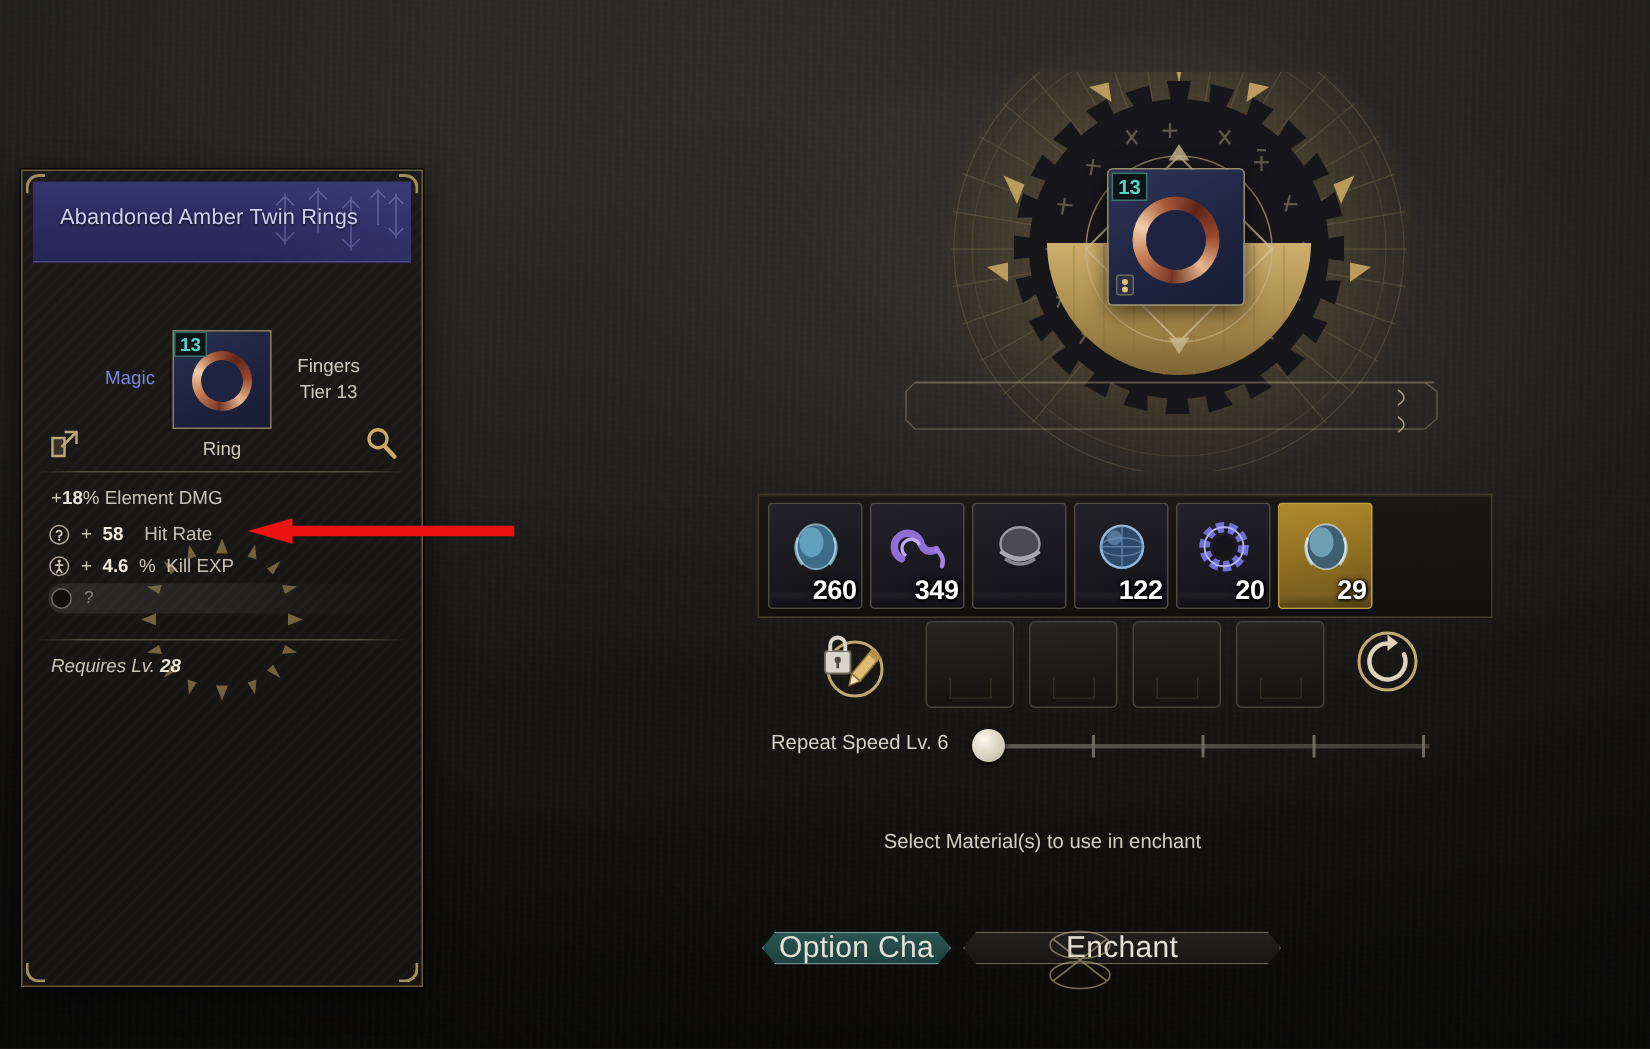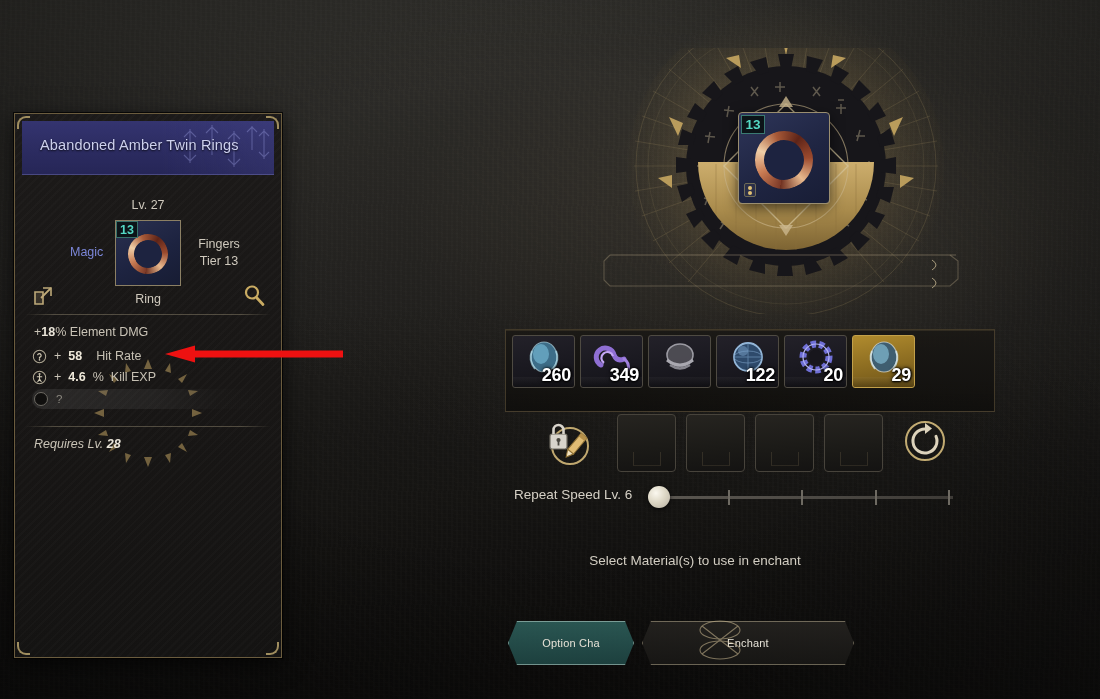--- a/index.html
+++ b/index.html
@@ -178,21 +178,21 @@
 
   
   #mat-bar {
     position: absolute; left: 505px; top: 329px; width: 490px; height: 83px;
     background: linear-gradient(180deg, rgba(26,24,21,0.92), rgba(16,15,13,0.95));
     border: 1px solid rgba(130,112,76,0.42);
     box-shadow: inset 0 1px 0 rgba(170,145,95,0.16);
   }
   #mat-strip { position: absolute; left: 6px; top: 5px; right: 6px; height: 72px; display: flex; gap: 5px; overflow: hidden; }
   .mat {
-    position: relative; width: 63px; height: 53px; flex: 0 0 63px;
+    position: relative; width: 63px; height: 71px; flex: 0 0 63px;
     border: 1px solid #4e4a42; border-radius: 3px;
     background: linear-gradient(170deg, #232129 0%, #1a1920 55%, #141318 100%);
     overflow: hidden; cursor: pointer;
   }
   .mat.gold { background: linear-gradient(170deg, #b08b2e 0%, #8f6f22 50%, #6e5418 100%); border-color: #c9a martinez; border-color: #c2a04a; }
   .mat .gfx { position: absolute; left: 50%; top: 45%; transform: translate(-50%,-50%); }
   .mat .count {
     position: absolute; right: 3px; bottom: 1px;
     font-size: 18px; font-weight: bold; color: #fff;
     text-shadow: 0 0 4px #000, 0 1px 2px #000, 1px 0 2px #000;
@@ -229,23 +229,23 @@
     background: radial-gradient(circle at 36% 32%, #fbf8ef 0%, #ded8c6 45%, #b6afa0 100%);
     box-shadow: 0 1px 4px rgba(0,0,0,.7);
   }
 
   
   #hint { position: absolute; left: 0; top: 553px; width: 1100px; text-align: center; font-size: 13.5px; color: #d2cdc2; }
   #hint span { margin-left: 290px; }
 
   #btn-row { position: absolute; left: 500px; top: 621px; width: 360px; height: 38px; }
   .gbtn {
-    position: absolute; top: 0; height: 44px; cursor: pointer;
+    position: absolute; top: 0; height: 22px; cursor: pointer;
     display: flex; align-items: center; justify-content: center;
-    font-size: 11px; color: #e5e1d6; letter-spacing: .2px;
+    font-size: 20px; color: #e5e1d6; letter-spacing: .2px;
     clip-path: polygon(9px 0, calc(100% - 9px) 0, 100% 50%, calc(100% - 9px) 100%, 9px 100%, 0 50%);
     overflow: hidden; white-space: nowrap;
   }
   #btn-option {
     left: 8px; width: 126px;
     background: linear-gradient(180deg, rgba(46,96,92,0.88), rgba(30,68,66,0.92));
     box-shadow: inset 0 0 0 1px rgba(185,215,205,0.55);
   }
   #btn-enchant {
     left: 142px; width: 212px;
@@ -276,21 +276,20 @@
         <path d="M34 2 v30 M28 10 l6-6 6 6"></path>
         <path d="M56 8 v36 M50 16 l6-6 6 6 M50 36 l6 6 6-6"></path>
         <path d="M74 3 v24 M69 9 l5-5 5 5"></path>
         <path d="M86 6 v30 M81 13 l5-5 5 5 M81 29 l5 5 5-5"></path>
       </g>
     </svg>
     <div id="tt-title">Abandoned Amber Twin Rings</div>
   </div>
 
   <div id="tt-body">
-    <div id="tt-lvl">Lv. 27</div>
 
     <svg class="spikes" viewBox="0 0 112 112">
       <g fill="#b79a5e" opacity=".8">
         <path d="M56 2 l4 10 -8 0 z"></path>
           <path d="M56 110 l4 -10 -8 0 z"></path>
         <path d="M2 56 l10 4 0 -8 z"></path>
           <path d="M110 56 l-10 4 0 -8 z"></path>
         <path d="M17 17 l9 5 -4 4 z"></path>
           <path d="M95 17 l-9 5 4 4 z"></path>
         <path d="M17 95 l9 -5 -4 -4 z"></path>

